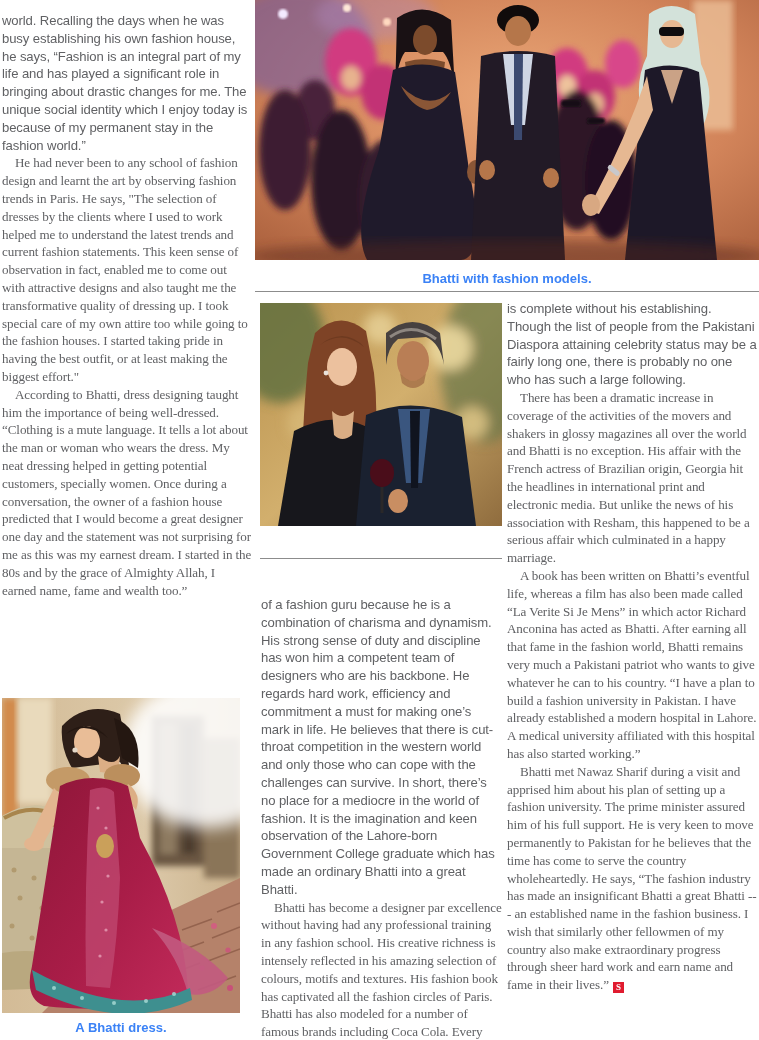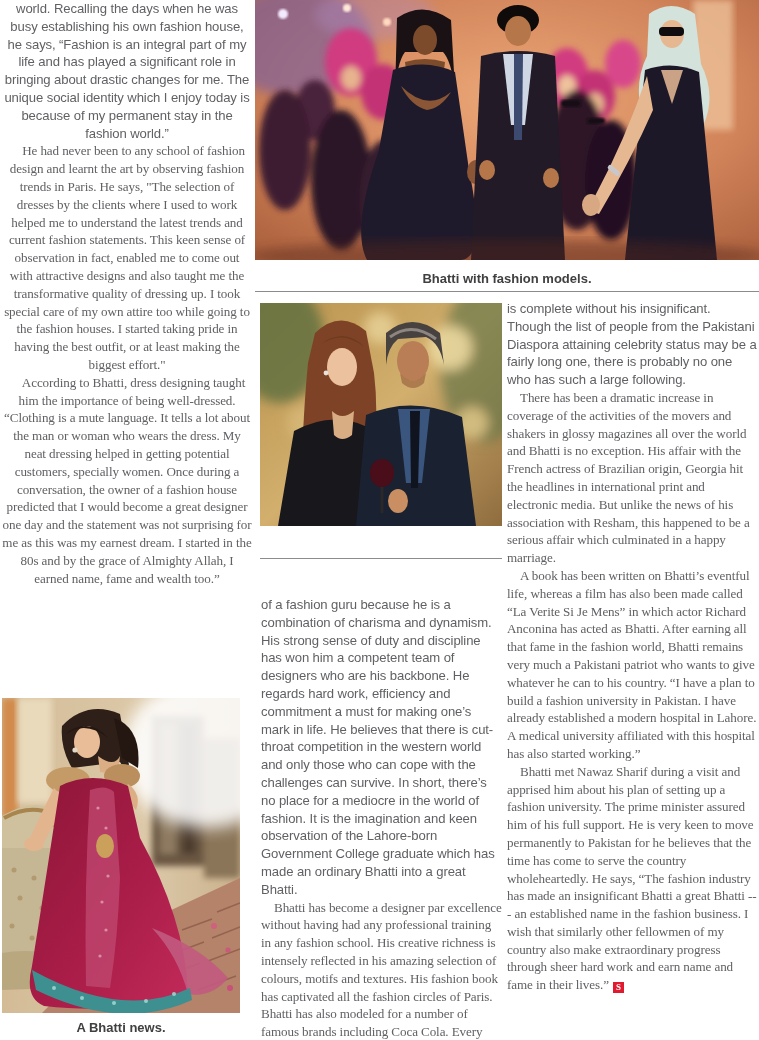--- a/index.html
+++ b/index.html
@@ -3,31 +3,31 @@
 <meta charset="utf-8">
 <style>
   html,body{margin:0;padding:0;background:#ffffff;}
   .page{position:relative;width:759px;height:1040px;background:#ffffff;overflow:hidden;
         font-family:"Liberation Sans",sans-serif;color:#606164;}
   
   .col{position:absolute;font-size:13.1px;line-height:17.8px;text-align:left;
        letter-spacing:-0.1px;}
   .col p{margin:0;}
   .col p.ind{text-indent:13px;font-family:Liberation Serif, serif;}
-  .col1{left:2px;top:0;width:250px;text-align:center;}
+  .col1{left:2px;top:12px;width:250px;}
   .col2{left:261px;top:596px;width:242px;}
   .col3{left:507px;top:300px;width:250px;}
   
   .fig{position:absolute;margin:0;overflow:hidden;background:#c8residue;}
   .fig svg{display:block;width:100%;height:100%;}
   .fig-runway{left:255px;top:0;width:504px;height:260px;}
   .fig-couple{left:260px;top:303px;width:242px;height:223px;}
   .fig-dress{left:2px;top:698px;width:238px;height:315px;}
   
-  .caption{position:absolute;font-size:13px;font-weight:bold;color:#404040;
+  .caption{position:absolute;font-size:13px;font-weight:bold;color:#3b82f6;
            text-align:center;letter-spacing:0;}
   .cap-runway{left:255px;top:271px;width:504px;}
   .cap-couple{left:260px;top:540px;width:242px;}
   .cap-dress{left:2px;top:1020px;width:238px;}
   .rule{position:absolute;height:1px;background:#8c8c8c;}
   .rule-runway{left:255px;top:291px;width:504px;}
   .rule-couple{left:260px;top:558px;width:242px;}
   
   .endmark{display:inline-block;width:11px;height:11px;background:#e01b2f;color:#ffffff;
            font-size:9px;font-weight:bold;line-height:11px;text-align:center;
@@ -177,21 +177,21 @@
     </svg>
   </figure>
   <div class="rule rule-couple"></div>
 
   <section class="col col2">
     <p>of a fashion guru because he is a combination of charisma and dynamism. His strong sense of duty and discipline has won him a competent team of designers who are his backbone. He regards hard work, efficiency and commitment a must for making one’s mark in life. He believes that there is cut-throat competition in the western world and only those who can cope with the challenges can survive. In short, there’s no place for a mediocre in the world of fashion. It is the imagination and keen observation of the Lahore-born Government College graduate which has made an ordinary Bhatti into a great Bhatti.</p>
     <p class="ind">Bhatti has become a designer par excellence without having had any professional training in any fashion school. His creative richness is intensely reflected in his amazing selection of colours, motifs and textures. His fashion book has captivated all the fashion circles of Paris. Bhatti has also modeled for a number of famous brands including Coca Cola. Every year, he chooses to be the male model himself for his fashion books. In Paris, no fashion programme</p>
   </section>
 
   <section class="col col3">
-    <p>is complete without his insignificant. Though the list of people from the Pakistani Diaspora attaining celebrity status may be a fairly long one, there is probably no one who has such a large following.</p>
+    <p>is complete without his establishing. Though the list of people from the Pakistani Diaspora attaining celebrity status may be a fairly long one, there is probably no one who has such a large following.</p>
     <p class="ind">There has been a dramatic increase in coverage of the activities of the movers and shakers in glossy magazines all over the world and Bhatti is no exception. His affair with the French actress of Brazilian origin, Georgia hit the headlines in international print and electronic media. But unlike the news of his association with Resham, this happened to be a serious affair which culminated in a happy marriage.</p>
     <p class="ind">A book has been written on Bhatti’s eventful life, whereas a film has also been made called “La Verite Si Je Mens” in which actor Richard Anconina has acted as Bhatti.  After earning all that fame in the fashion world, Bhatti remains very much a Pakistani patriot who wants to give whatever he can to his country. “I have a plan to build a fashion university in Pakistan. I have already established a modern hospital in Lahore. A medical university affiliated with this hospital has also started working.”</p>
     <p class="ind">
       <span>Bhatti met Nawaz Sharif during a visit and apprised him about his plan of setting up a fashion university. The prime minister assured him of his full support. He is very keen to move permanently to Pakistan for he believes that the time has come to serve the country wholeheartedly. He says, “The fashion industry has made an insignificant Bhatti a great Bhatti --- an established name in the fashion business. I wish that similarly other fellowmen of my country also make extraordinary progress through sheer hard work and earn name and fame in their lives.”</span><span class="endmark">S</span>
     </p>
   </section>
 
   <figure class="fig fig-dress">
     <svg viewBox="0 0 238 315" preserveAspectRatio="none">
       <defs>
@@ -282,15 +282,15 @@
         <g fill="#9fd4cf" opacity="0.9">
           <circle cx="52" cy="290" r="2"></circle>
             <circle cx="80" cy="300" r="2"></circle>
           <circle cx="112" cy="305" r="2"></circle>
             <circle cx="144" cy="303" r="2"></circle>
           <circle cx="172" cy="296" r="2"></circle>
         </g>
       </g>
     </svg>
   </figure>
-  <div class="caption cap-dress">A Bhatti news.</div>
+  <div class="caption cap-dress">A Bhatti dress.</div>
 
 </div>
 
 </body></html>

